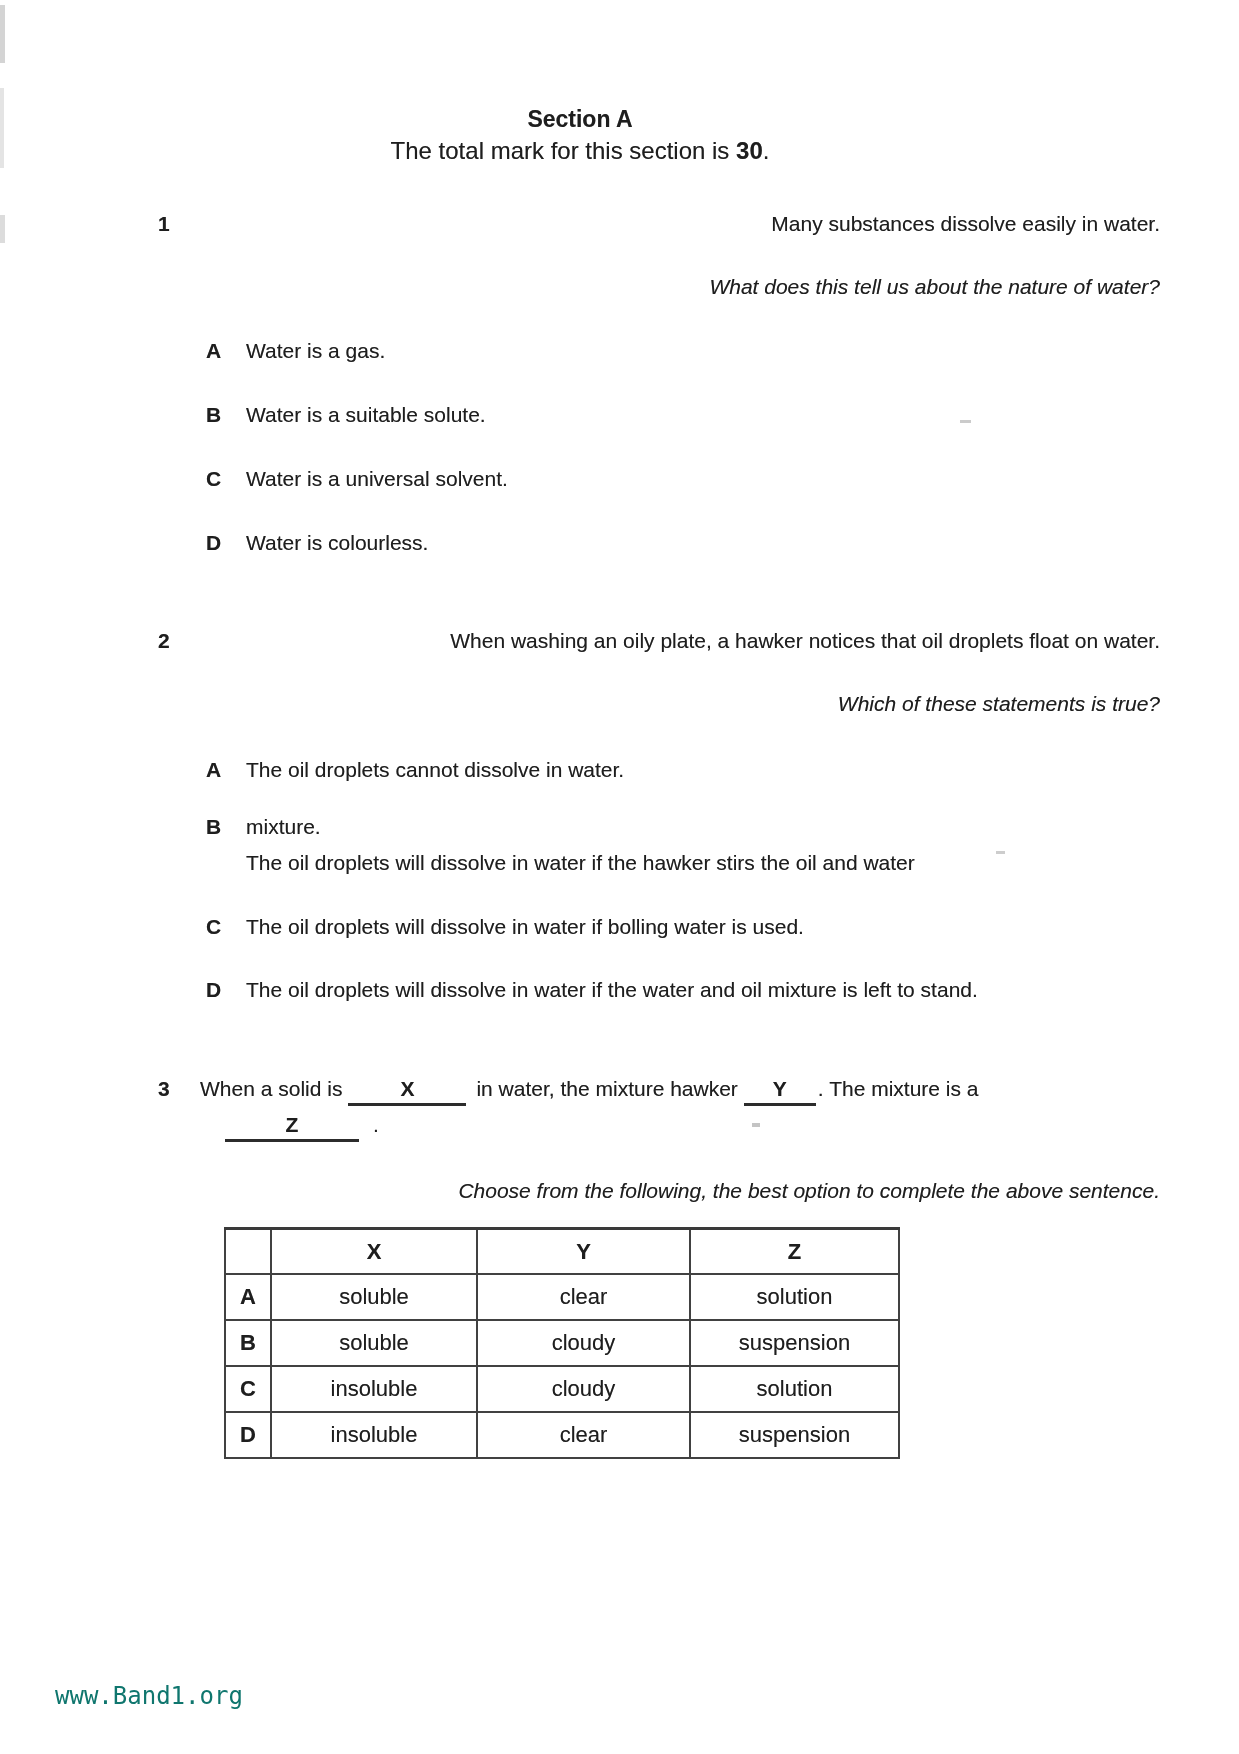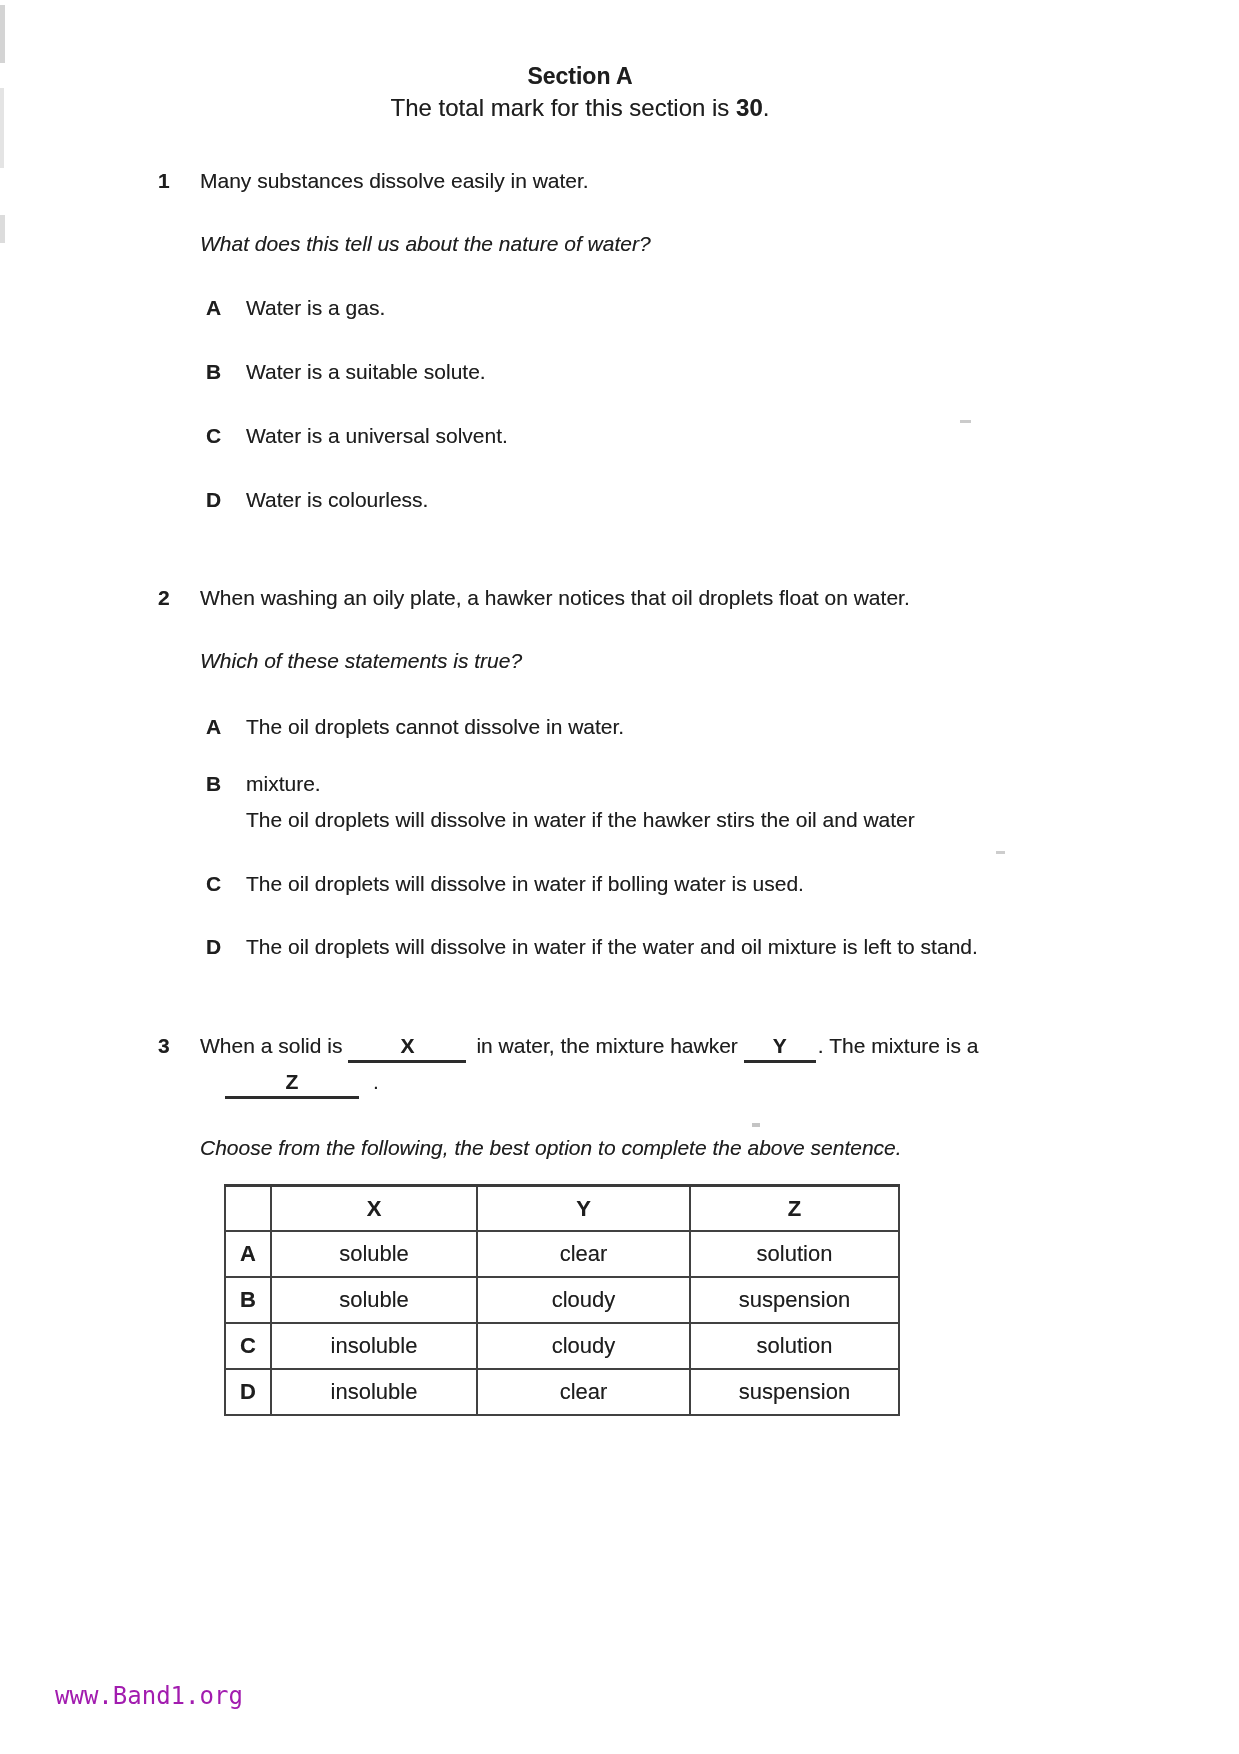--- a/index.html
+++ b/index.html
@@ -6,30 +6,30 @@
   .page {
     position:relative;
     width:1239px; height:1754px;
     margin:0 auto;
     background:#ffffff;
     overflow:hidden;
     font-family:"Liberation Sans", sans-serif;
     color:#1e1e1e;
     text-shadow:0 0 0.6px rgba(30,30,30,0.45);
   }
-  .header { width:1160px; padding-top:61px; text-align:center; }
+  .header { width:1160px; padding-top:104px; text-align:center; }
   .section-title { font-size:23px; font-weight:700; line-height:30px; }
   .section-subtitle { font-size:24px; line-height:30px; margin-top:2px; }
   .section-subtitle b { font-weight:700; }
 
   .q { display:flex; align-items:flex-start; }
   .qnum { margin-left:158px; width:42px; flex:0 0 42px; font-weight:700;
           font-size:21px; line-height:36px; }
   .qbody { width:960px; }
-  .stem, .prompt { font-size:21px; line-height:36px; white-space:nowrap; margin:0; }
+  .stem, .prompt { font-size:21px; line-height:36px; white-space:nowrap; margin:0;text-align:right; }
   .prompt { margin-top:27px;font-style:italic; }
 
   .opt { display:flex; white-space:nowrap; }
   .optletter { margin-left:6px; width:40px; flex:0 0 40px; font-weight:700;
                font-size:21px; line-height:36px; }
   .opttext { font-size:21px; line-height:36px; }
 
   .mt28 { margin-top:28px; }
   .mt30 { margin-top:30px; }
   .mt21 { margin-top:21px; }
@@ -65,21 +65,21 @@
   table.opts td { height:44px; }
   .col-letter { width:44px; font-weight:700; }
   .col-x { width:204px; }
   .col-y { width:211px; }
   .col-z { width:207px; }
   table.opts { border-top:3px solid #3a3a3a; }
 
   .footer {
     position:absolute; left:55px; top:1682px;
     font-family:"DejaVu Sans Mono", monospace;
-    font-size:24px; color:#a21caf; text-shadow:none;
+    font-size:24px; color:#0f766e; text-shadow:none;
   }
 
   .artifact { position:absolute; pointer-events:none; }
   .a1 { left:0; top:5px;   width:5px;  height:58px; background:#bdbdbd; opacity:.65; }
   .a2 { left:0; top:88px;  width:4px;  height:80px; background:#d2d2d2; opacity:.6; }
   .a3 { left:0; top:215px; width:5px;  height:28px; background:#c4c4c4; opacity:.6; }
   .a4 { left:960px; top:420px; width:11px; height:3px; background:#b5b5b5; opacity:.7; }
   .a5 { left:996px; top:851px; width:9px;  height:3px; background:#b8b8b8; opacity:.7; }
   .a6 { left:752px; top:1123px; width:8px; height:4px; background:#ababab; opacity:.7; }
 </style>

